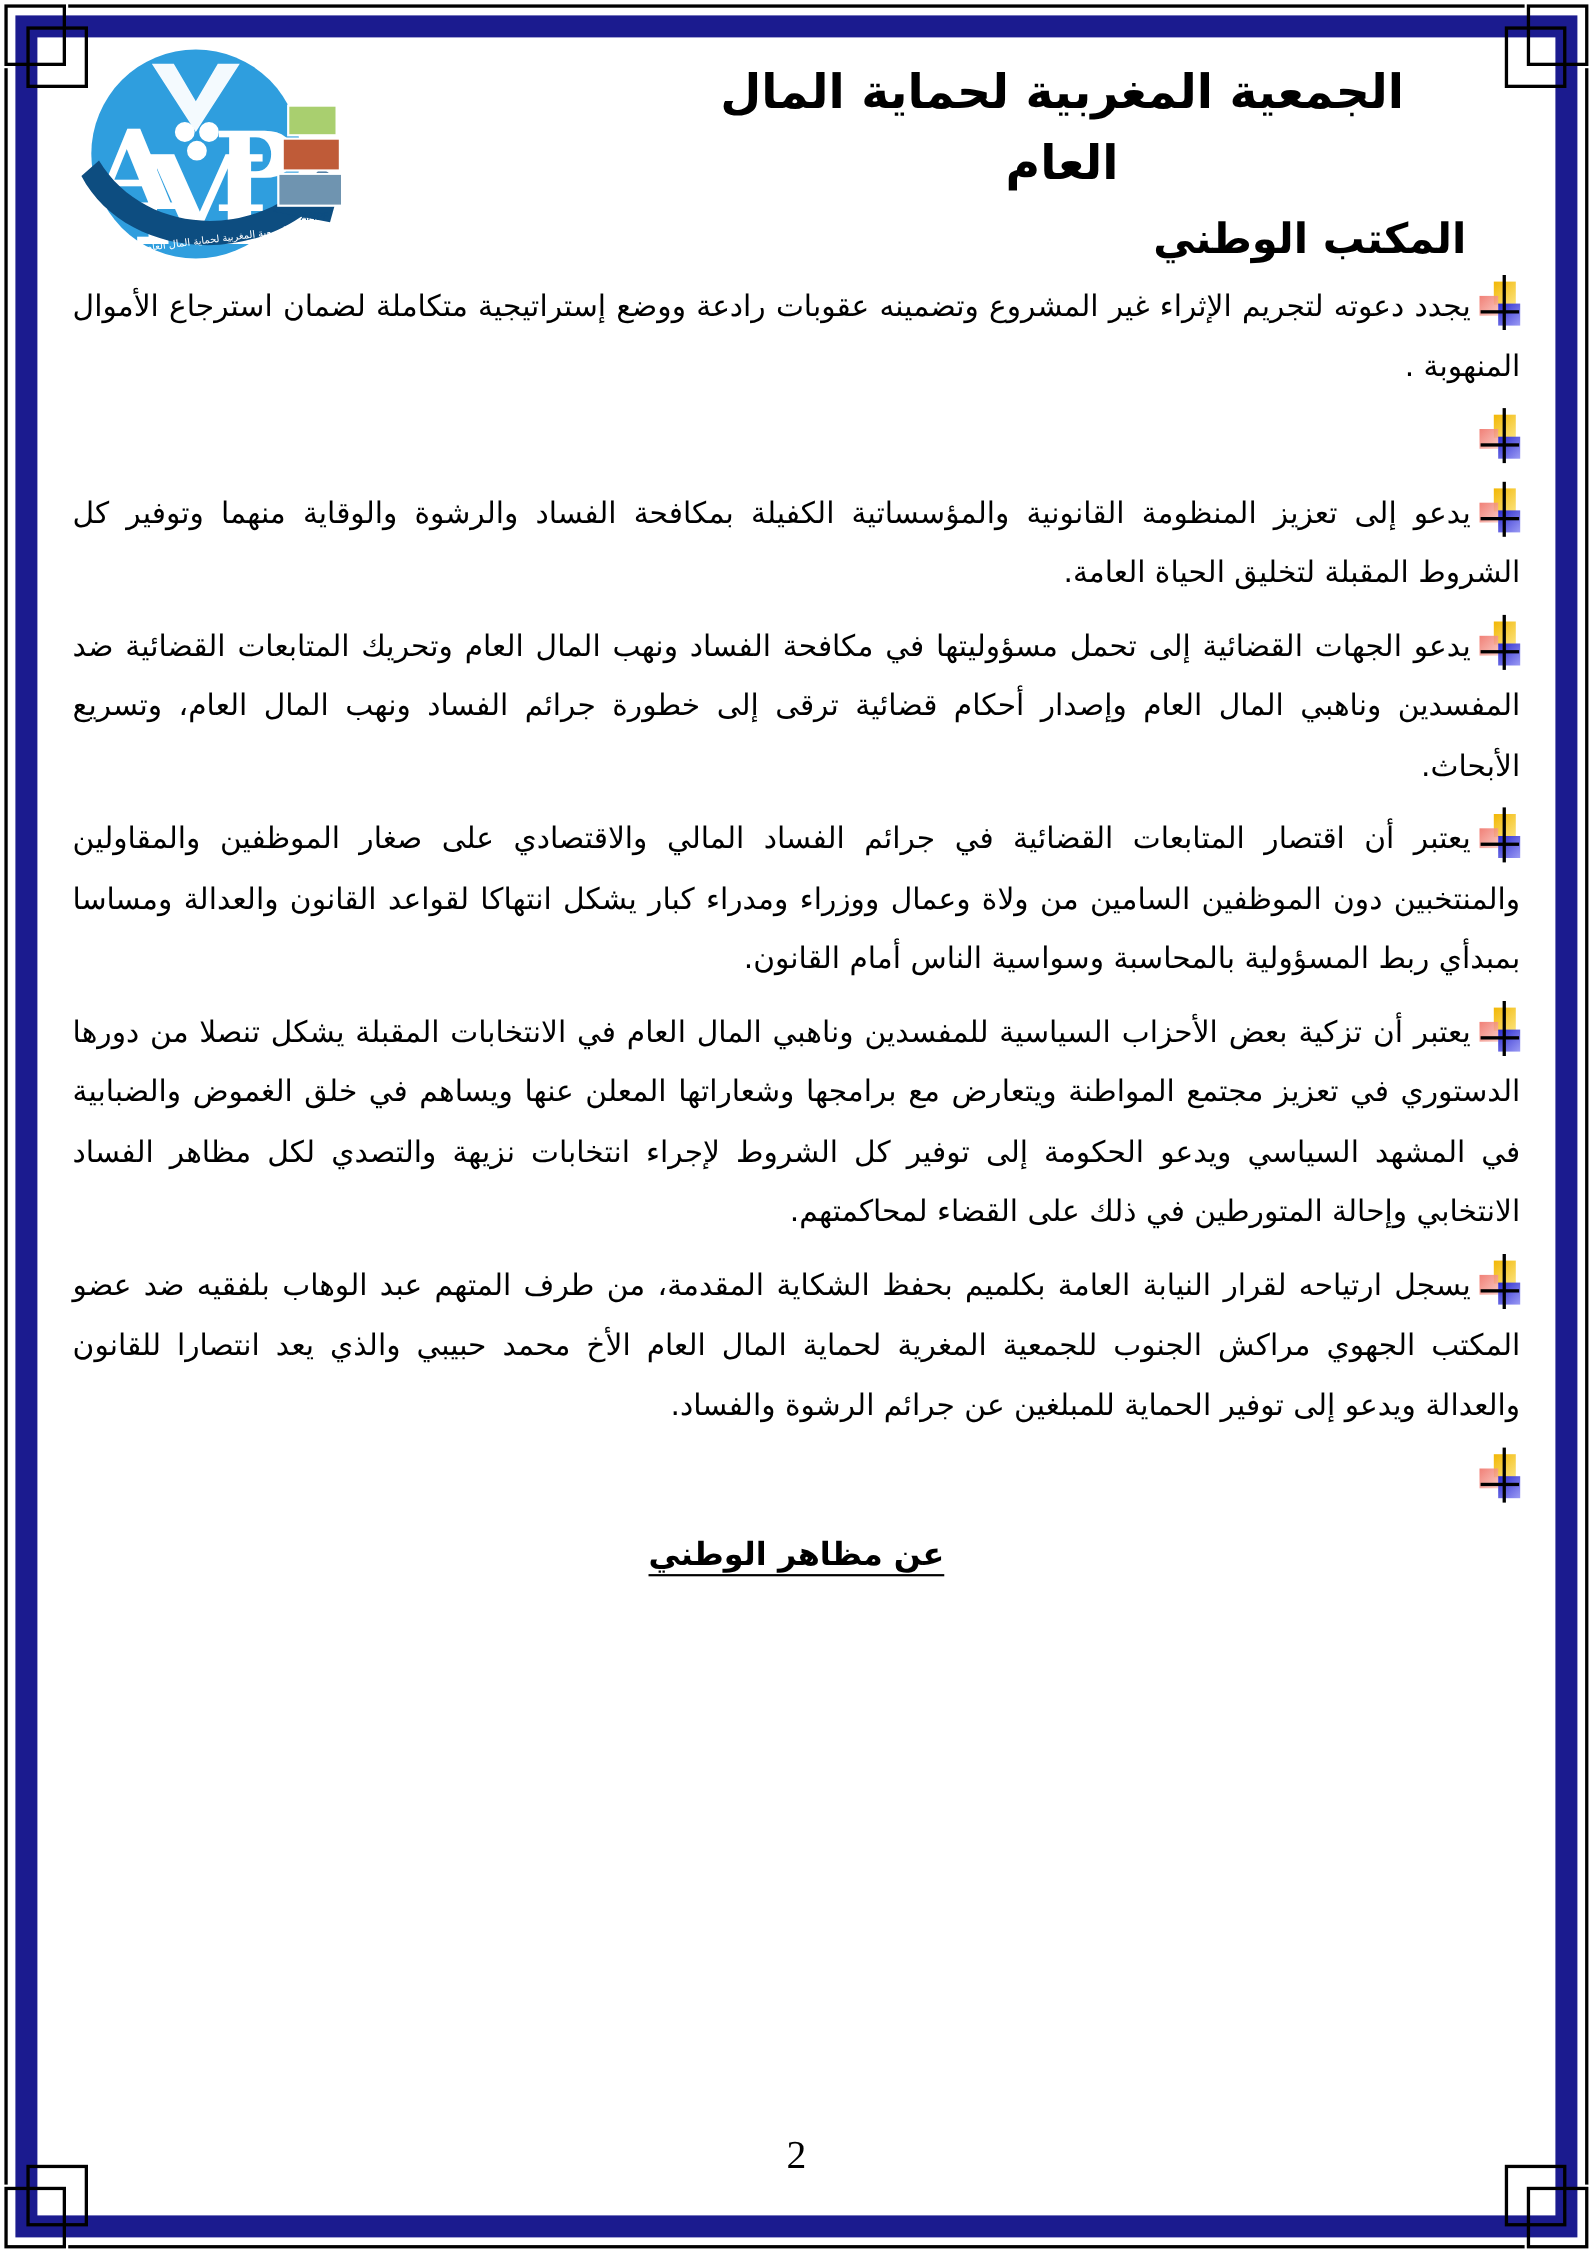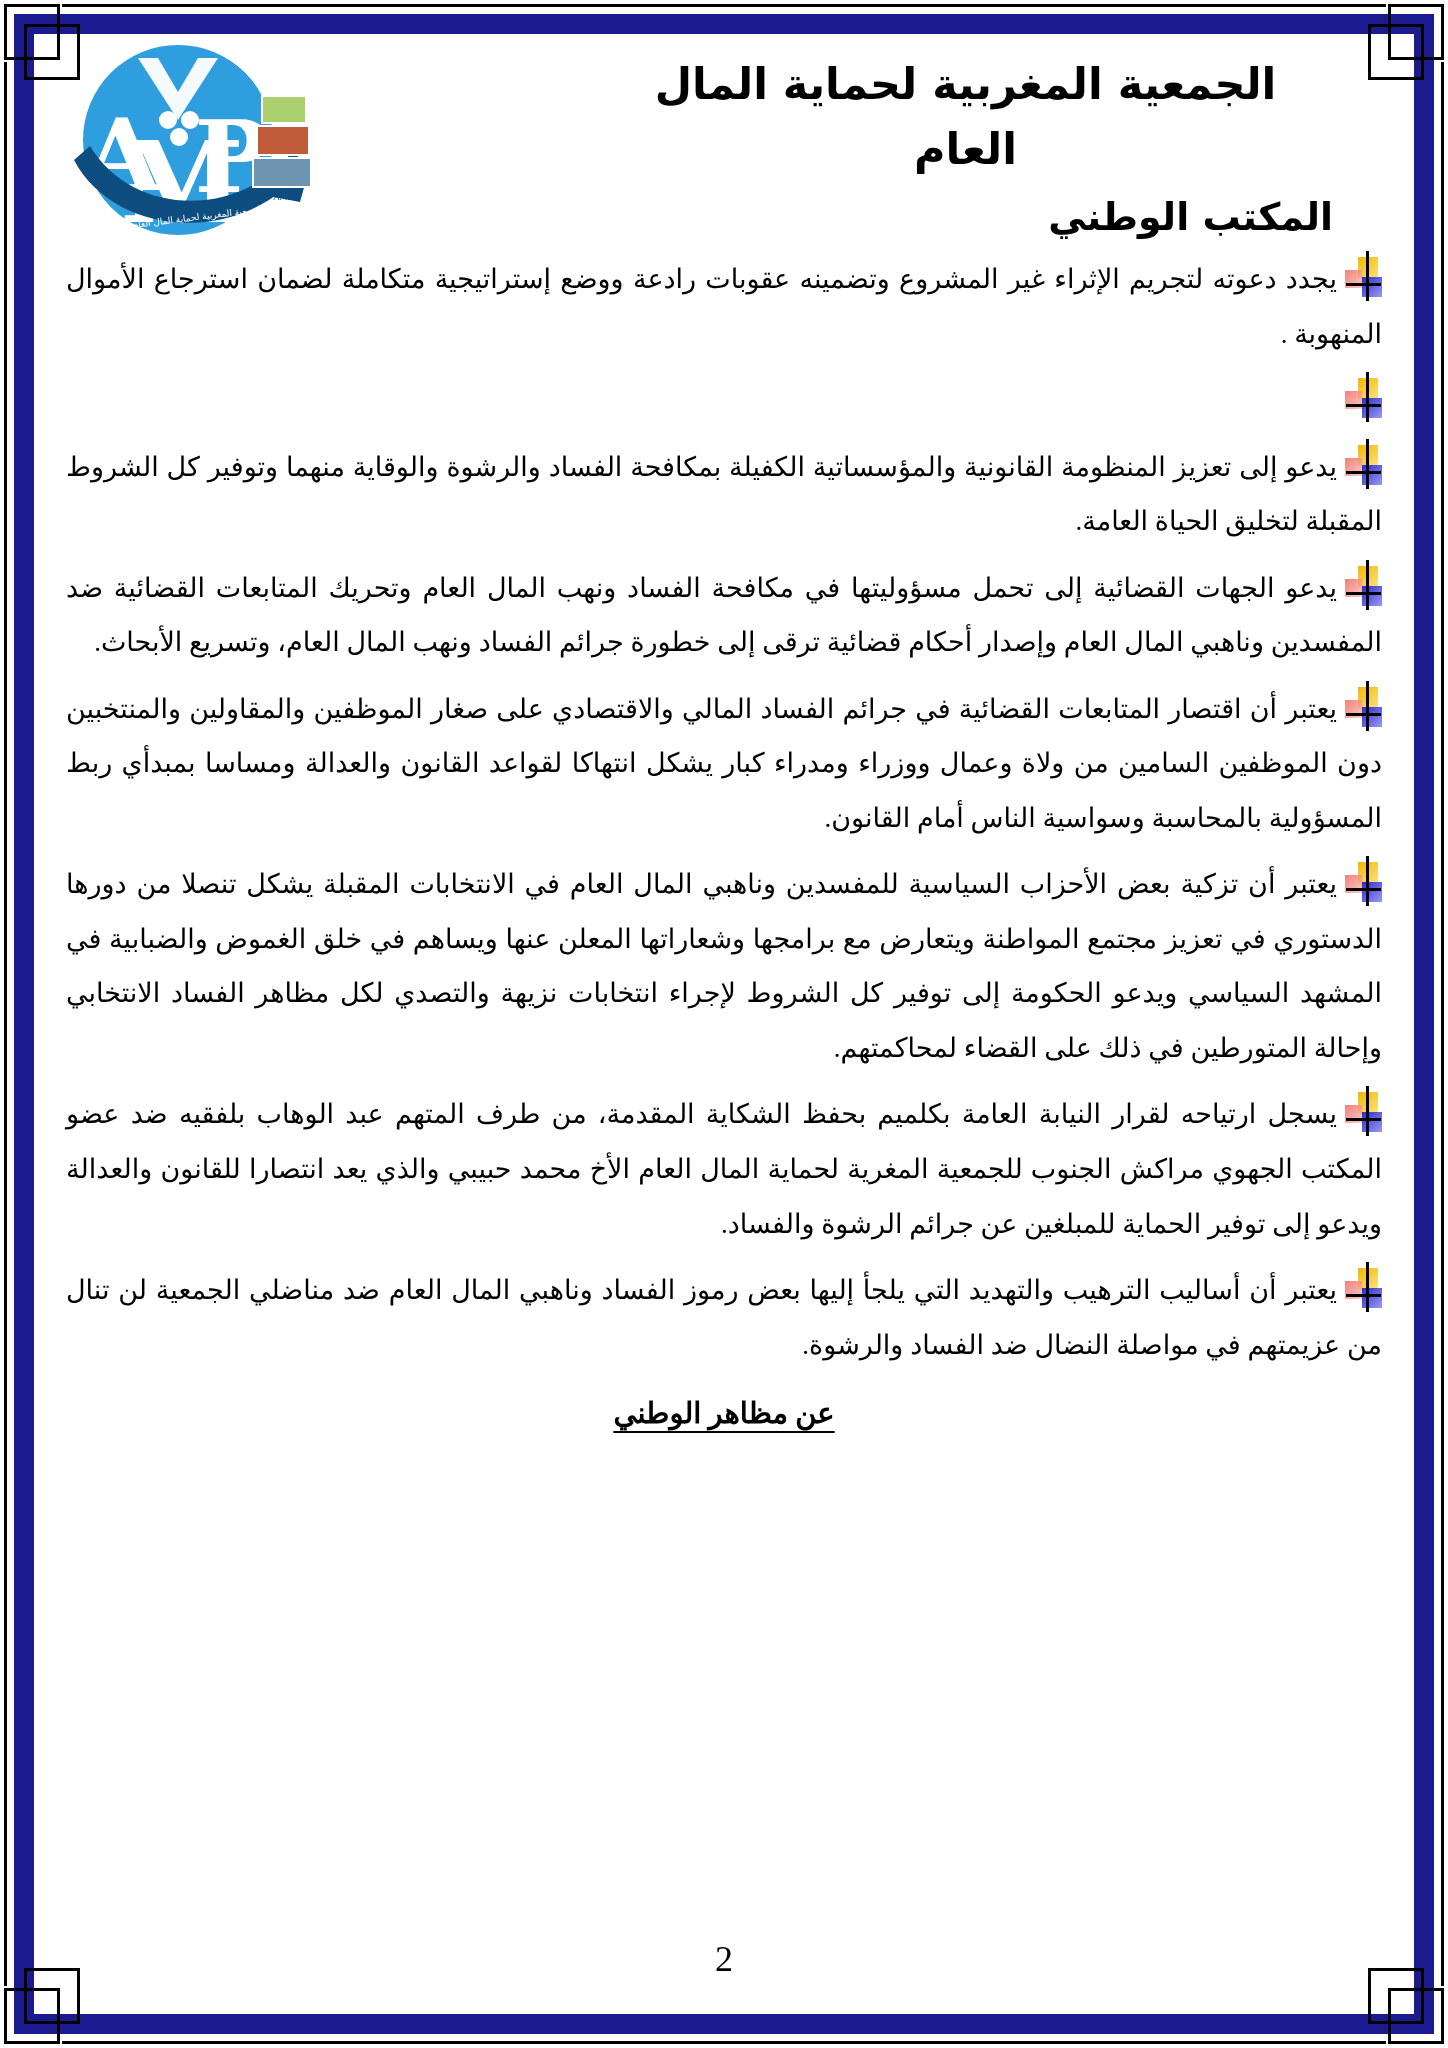--- a/index.html
+++ b/index.html
@@ -27,21 +27,21 @@
   .logo{position:absolute;left:60px;top:40px;width:258px;height:208px;}
   .header-text{
     position:absolute;top:52px;right:115px;width:735px;text-align:center;
     direction:rtl;color:#000;
   }
   .header-line1{font-size:43px;font-weight:bold;line-height:1.5;}
   .header-line2{font-size:38px;font-weight:bold;line-height:1.5;margin-top:8px;text-align:right;}
   
   .content{
     position:absolute;top:252px;left:66px;right:66px;direction:rtl;
-    font-size:27px;line-height:2.02;text-align:justify;color:#000;font-family:Liberation Serif, serif;
+    font-size:27px;line-height:2.02;text-align:justify;color:#000;
   }
   .para{margin:0 0 12px 0;}
   
   .bullet{
     position:relative;display:inline-block;width:37px;height:42px;
     margin-left:8px;vertical-align:-11px;
   }
   .bullet .sq-y{position:absolute;left:13px;top:0;width:20px;height:21px;
     background:linear-gradient(135deg,#f2b705 0%,#fbe27a 100%);}
   .bullet .sq-p{position:absolute;left:0;top:13px;width:17px;height:18px;
@@ -109,17 +109,17 @@
 </div>
 
 <div class="content">
   <p class="para"><span class="bullet"><span class="sq-y"></span><span class="sq-p"></span><span class="sq-b"></span><span class="vline"></span><span class="hline"></span></span><span>يجدد دعوته لتجريم الإثراء غير المشروع وتضمينه عقوبات رادعة ووضع إستراتيجية متكاملة لضمان استرجاع الأموال المنهوبة .</span></p>
   <p class="para"><span class="bullet"><span class="sq-y"></span><span class="sq-p"></span><span class="sq-b"></span><span class="vline"></span><span class="hline"></span></span></p>
   <p class="para"><span class="bullet"><span class="sq-y"></span><span class="sq-p"></span><span class="sq-b"></span><span class="vline"></span><span class="hline"></span></span><span>يدعو إلى تعزيز المنظومة القانونية والمؤسساتية الكفيلة بمكافحة الفساد والرشوة والوقاية منهما وتوفير كل الشروط المقبلة لتخليق الحياة العامة.</span></p>
   <p class="para"><span class="bullet"><span class="sq-y"></span><span class="sq-p"></span><span class="sq-b"></span><span class="vline"></span><span class="hline"></span></span><span>يدعو الجهات القضائية إلى تحمل مسؤوليتها في مكافحة الفساد ونهب المال العام وتحريك المتابعات القضائية ضد المفسدين وناهبي المال العام وإصدار أحكام قضائية ترقى إلى خطورة جرائم الفساد ونهب المال العام، وتسريع الأبحاث.</span></p>
   <p class="para"><span class="bullet"><span class="sq-y"></span><span class="sq-p"></span><span class="sq-b"></span><span class="vline"></span><span class="hline"></span></span><span>يعتبر أن اقتصار المتابعات القضائية في جرائم الفساد المالي والاقتصادي على صغار الموظفين والمقاولين والمنتخبين دون الموظفين السامين من ولاة وعمال ووزراء ومدراء كبار يشكل انتهاكا لقواعد القانون والعدالة ومساسا بمبدأي ربط المسؤولية بالمحاسبة وسواسية الناس أمام القانون.</span></p>
   <p class="para"><span class="bullet"><span class="sq-y"></span><span class="sq-p"></span><span class="sq-b"></span><span class="vline"></span><span class="hline"></span></span><span>يعتبر أن تزكية بعض الأحزاب السياسية للمفسدين وناهبي المال العام في الانتخابات المقبلة يشكل تنصلا من دورها الدستوري في تعزيز مجتمع المواطنة ويتعارض مع برامجها وشعاراتها المعلن عنها ويساهم في خلق الغموض والضبابية في المشهد السياسي ويدعو الحكومة إلى توفير كل الشروط لإجراء انتخابات نزيهة والتصدي لكل مظاهر الفساد الانتخابي وإحالة المتورطين في ذلك على القضاء لمحاكمتهم.</span></p>
   <p class="para"><span class="bullet"><span class="sq-y"></span><span class="sq-p"></span><span class="sq-b"></span><span class="vline"></span><span class="hline"></span></span><span>يسجل ارتياحه لقرار النيابة العامة بكلميم بحفظ الشكاية المقدمة، من طرف المتهم عبد الوهاب بلفقيه ضد عضو المكتب الجهوي مراكش الجنوب للجمعية المغرية لحماية المال العام الأخ محمد حبيبي والذي يعد انتصارا للقانون والعدالة ويدعو إلى توفير الحماية للمبلغين عن جرائم الرشوة والفساد.</span></p>
-  <p class="para"><span class="bullet"><span class="sq-y"></span><span class="sq-p"></span><span class="sq-b"></span><span class="vline"></span><span class="hline"></span></span><span>يعتبر أن أساليب الترهيب والتهديد التي يلجأ إليها بعض رموز الفساد وناهبي المال العام ضد مناضلي الجمعية لن تنال من عزيمتهم في مواصلة النضال ضد الفساد والرشوة.</span></p>
+  <p class="para"><span class="bullet"><span class="sq-y"></span><span class="sq-p"></span><span class="sq-b"></span><span class="vline"></span><span class="hline"></span></span></p>
   <div class="signature">عن مظاهر الوطني</div>
 </div>
 
 <div class="page-number">2</div>
 
 </body></html>

